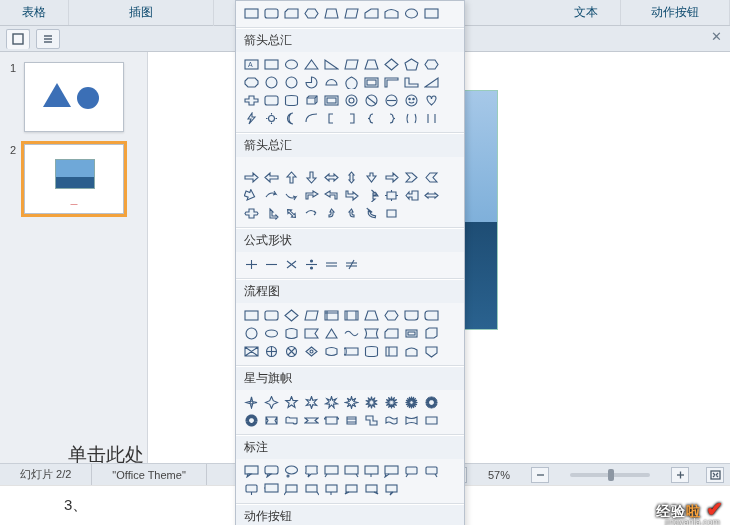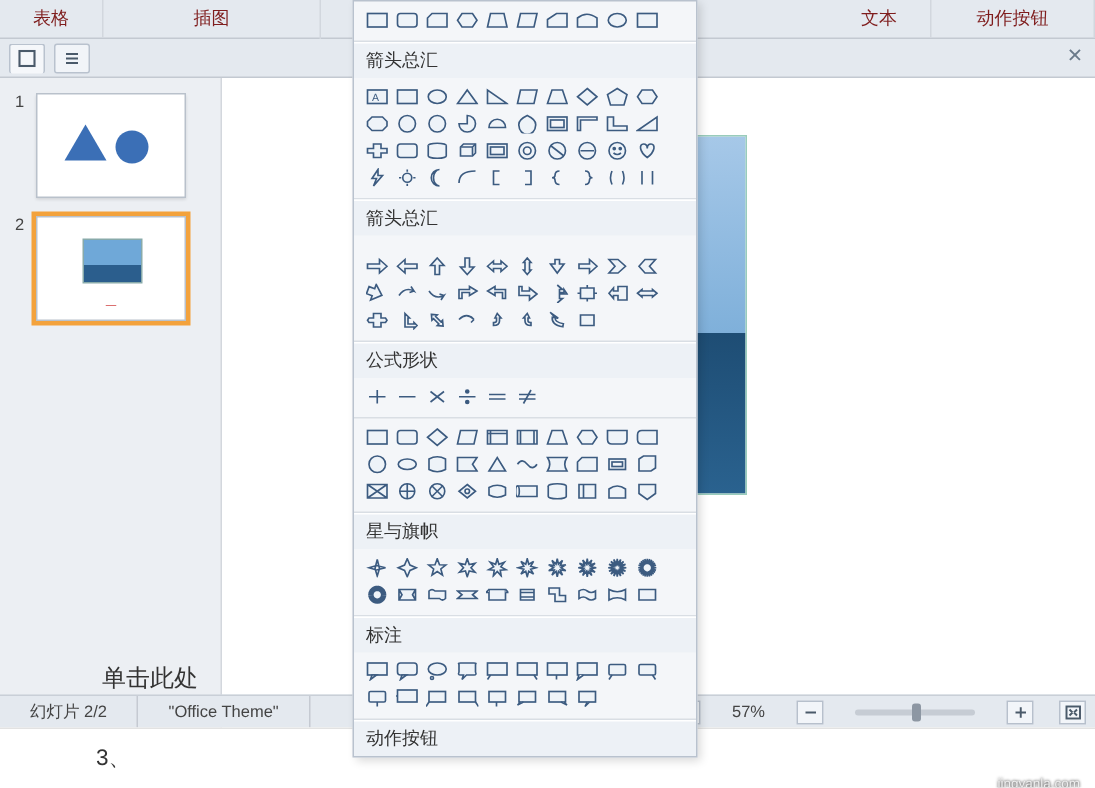--- a/index.html
+++ b/index.html
@@ -1,20 +1,20 @@
 <!DOCTYPE html>
 <html><head>
 <meta charset="utf-8">
 <style>
 * { box-sizing: border-box; margin: 0; padding: 0; font-family: "Microsoft YaHei", Arial, sans-serif; }
 body { background: #fff; width: 730px; height: 525px; overflow: hidden; position: relative; }
 
 
 .ribbon { background: #e4e9ef; height: 26px; display: flex; align-items: center; border-bottom: 1px solid #c3c9d1; }
-.ribbon-group { padding: 0 22px; font-size: 12px; color: #7f1d1d; border-right: 1px solid #d2d7de; height: 100%; display: flex; align-items: center; }
+.ribbon-group { padding: 0 22px; font-size: 12px; color: #0c4a6e; border-right: 1px solid #d2d7de; height: 100%; display: flex; align-items: center; }
 
 
 .tabsbar { background: #e4e9ef; height: 26px; display: flex; align-items: center; border-bottom: 1px solid #c3c9d1; position: relative; }
 .tab-btn { width: 24px; height: 20px; margin-left: 6px; border: 1px solid #b9c2ce; background: #f1f4f8; border-radius: 2px; display: flex; align-items: center; justify-content: center; }
 .tab-btn svg { width: 12px; height: 12px; stroke: #4a5a6a; fill: none; stroke-width: 1.4; }
 .tab-active { border-bottom: none; background: #f5f7fa; }
 .tabsbar .close { position: absolute; right: 8px; top: 3px; font-size: 13px; color: #6a7a8a; }
 
 
 .main { display: flex; height: calc(100% - 78px); }
@@ -36,21 +36,21 @@
 .pop-head { font-size: 12px; color: #333; padding: 3px 8px; background: #edf1f6; border-top: 1px solid #fff; }
 .pop-grid { display: flex; flex-wrap: wrap; padding: 3px 5px 5px 5px; gap: 0; }
 .shp { width: 20px; height: 18px; display: flex; align-items: center; justify-content: center; cursor: pointer; border-radius: 2px; }
 .shp svg { width: 15px; height: 13px; stroke: #3c5b80; fill: #eef3f8; stroke-width: 1.1; }
 .shp svg.nofill { fill: none; }
 
 
 .canvas { flex: 1; background: #fff; position: relative; }
 .canvas-img { position: absolute; left: 240px; top: 38px; width: 110px; height: 240px; background: linear-gradient(180deg,#a6c8e8 0%,#7fb0da 55%,#1e4d74 55%,#2a628f 100%); border: 1px solid #9cb; }
 .canvas-tree { position: absolute; left: 254px; top: 110px; width: 36px; height: 36px; background: radial-gradient(circle,#2c5a2c 60%,transparent 60%); }
-.canvas-txt { position: absolute; left: -80px; top: 390px; font-size: 16px; color: #333; }
+.canvas-txt { position: absolute; left: -80px; top: 390px; font-size: 19px; color: #333; }
 
 
 .statusbar { position: absolute; left: 0; right: 0; bottom: 40px; height: 22px; background: #e4e9ef; border-top: 1px solid #c9cfd7; display: flex; align-items: center; font-size: 11px; color: #444; }
 .status-seg { padding: 0 20px; border-right: 1px solid #c5cad2; height: 100%; display: flex; align-items: center; }
 .status-right { margin-left: auto; display: flex; align-items: center; gap: 17px; padding-right: 6px; }
 .view-btn { width: 18px; height: 16px; border: 1px solid #b7c0cc; background: #f2f5f9; display: flex; align-items: center; justify-content: center; }
 .view-btn svg { width: 11px; height: 10px; stroke: #4a5a6a; fill: none; stroke-width: 1.3; }
 .zoom-slider { width: 80px; height: 4px; background: #c6ccd4; position: relative; border-radius: 2px; margin: 0 4px; }
 .zoom-thumb { position: absolute; left: 38px; top: -4px; width: 6px; height: 12px; background: #8d97a3; border-radius: 2px; }
 
@@ -584,20 +584,21 @@
           <svg class="nofill" viewBox="0 0 15 13">
             <line x1="2" y1="5" x2="13" y2="5"></line>
             <line x1="2" y1="8" x2="13" y2="8"></line>
             <line x1="10" y1="2" x2="5" y2="11"></line>
           </svg>
         </span>
     </div>
   </div>
 
   <div class="pop-section">
+    <div class="pop-head">流程图</div>
     <div class="pop-grid" id="flow-grid">
         <span class="shp">
           <svg viewBox="0 0 15 13">
             <rect x="1" y="2" width="13" height="9"></rect>
           </svg>
         </span>
         <span class="shp">
           <svg viewBox="0 0 15 13">
             <rect x="1" y="2" width="13" height="9" rx="2"></rect>
           </svg>
@@ -1028,14 +1029,17 @@
         <svg viewBox="0 0 11 10">
           <rect x="1" y="1" width="9" height="8"></rect>
           <path d="M3 3 L5 5 M8 3 L6 5 M3 7 L5 5 M8 7 L6 5"></path>
         </svg>
       </div>
   </div>
 </div>
 
 <div class="footer">
   <div class="footer-num">3、</div>
+  <div class="watermark">
+    <span>经验</span><span class="orange">啦</span> <span class="chk">✔</span>
+  </div>
   <div class="watermark-sub">jingyanla.com</div>
 </div>
 
 </body></html>

